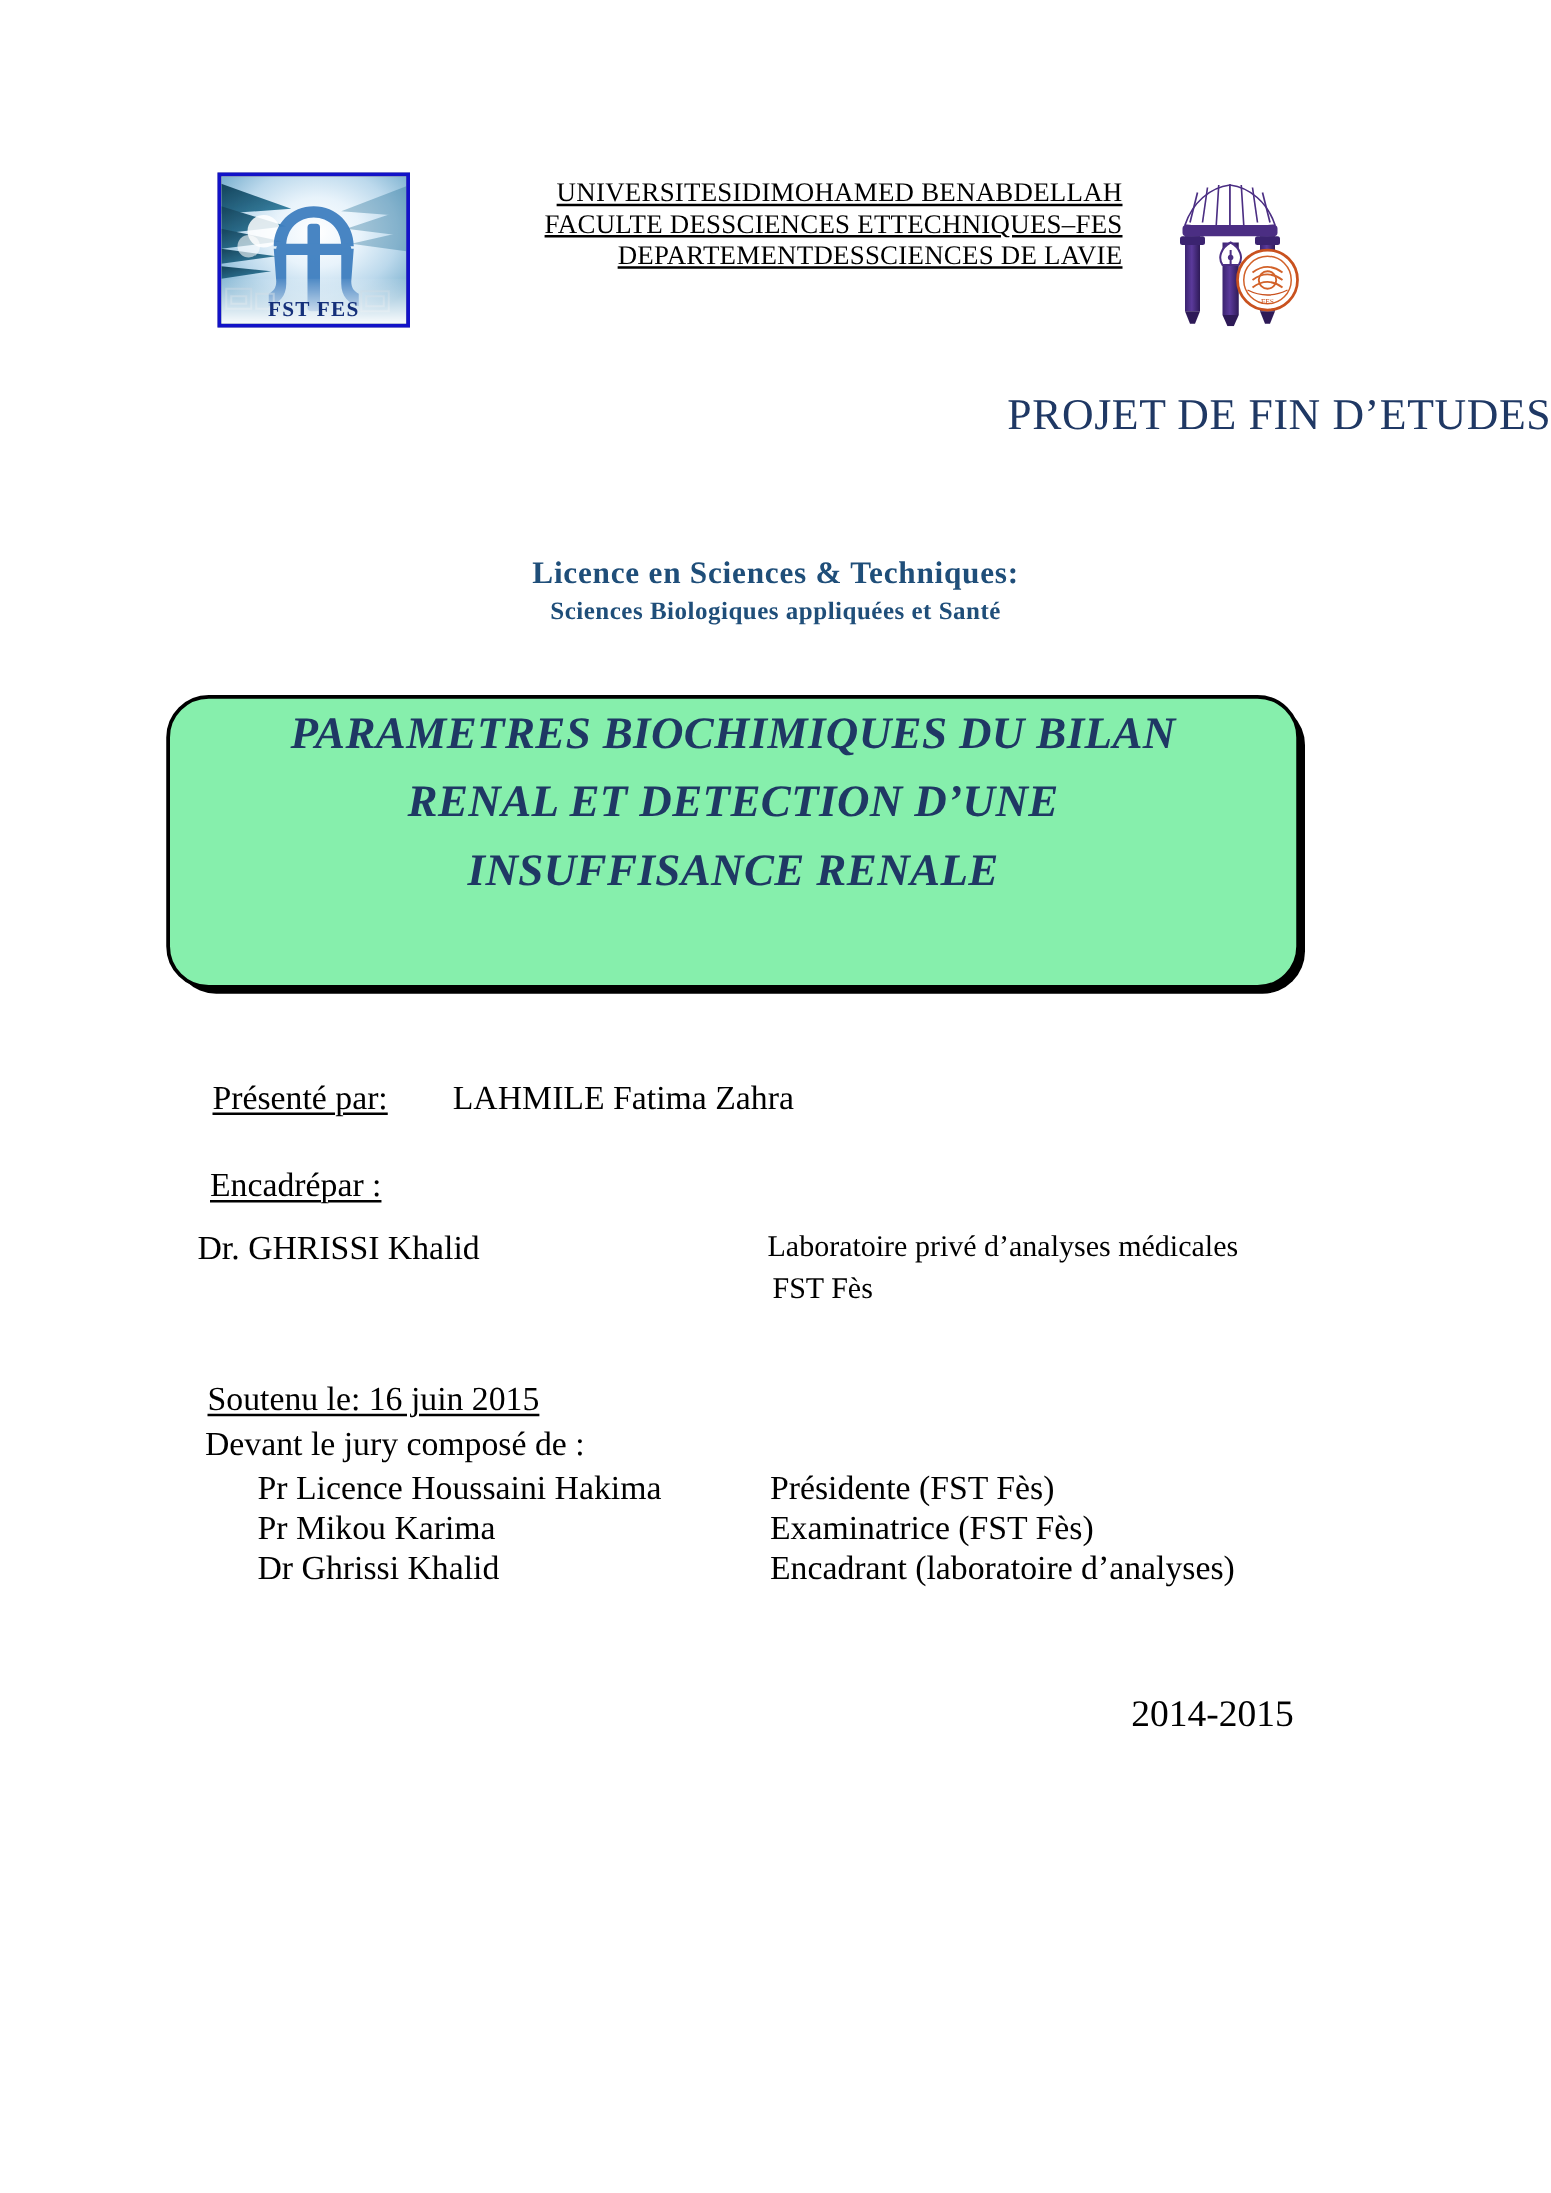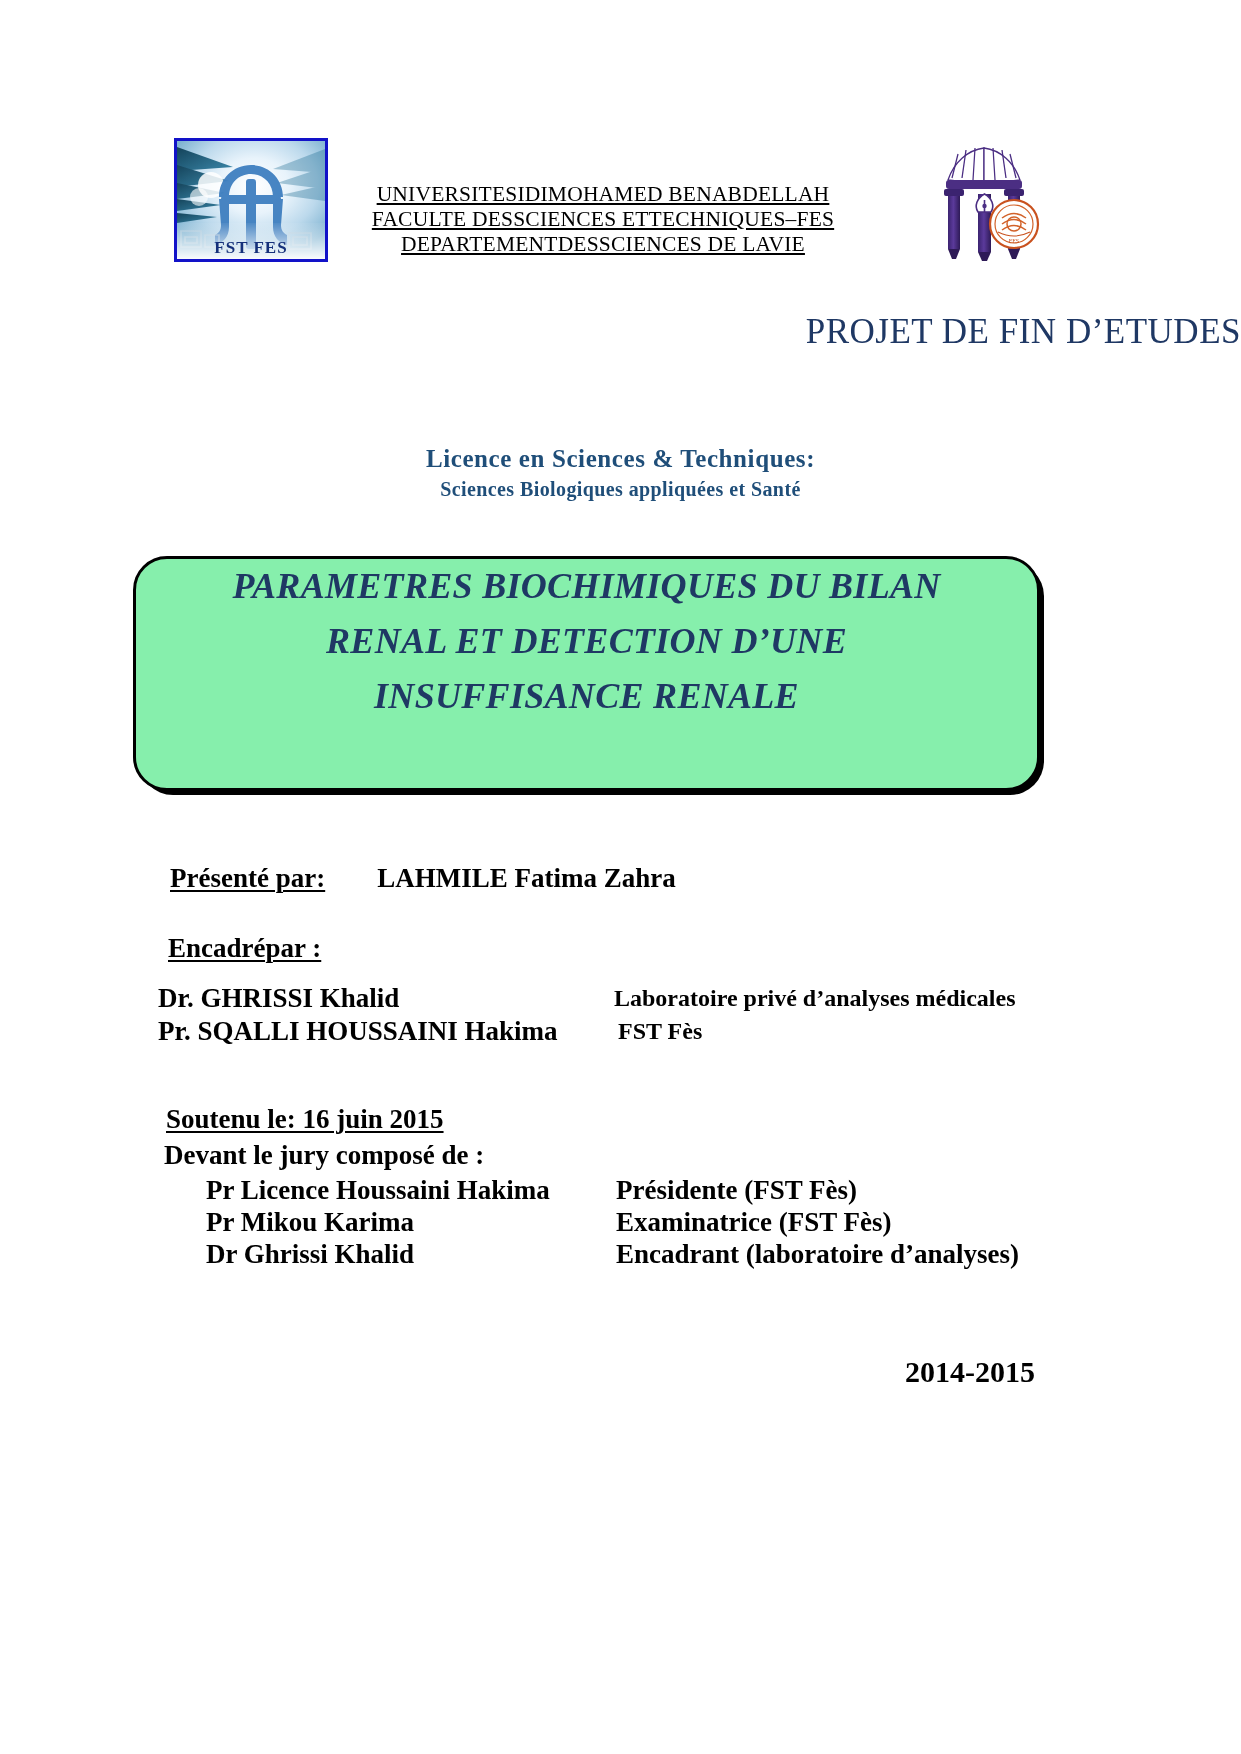--- a/index.html
+++ b/index.html
@@ -66,25 +66,24 @@
     position: absolute;
     left: 918px;
     top: 4px;
     width: 132px;
     height: 125px;
   }
 
   
   .header-text {
     position: absolute;
-    left: 318px;
+    left: 328px;
     top: 10px;
     width: 570px;
-    text-align: center;
-    margin-top: 40px;
+    text-align: right;
   }
   .header-text .hline {
     font-family: "Liberation Serif", "DejaVu Serif", serif;
     font-size: 21.5px;
     line-height: 25px;
     letter-spacing: 0.2px;
     color: #000;
     white-space: nowrap;
   }
   .header-text .hline span {
@@ -173,21 +172,20 @@
 
   
   .body-area {
     position: absolute;
     left: 0;
     top: 0;
     width: 1241px;
     height: 1754px;
     font-family: "Liberation Serif", "DejaVu Serif", serif;
     color: #000;
-    font-weight: bold;
   }
 
   .presente-row {
     position: absolute;
     left: 170px;
     top: 863px;
     font-size: 27px;
     white-space: nowrap;
   }
   .presente-row .label {
@@ -440,21 +438,20 @@
     </div>
 
     <div class="encadre-label">Encadrépar  :</div>
 
     <div class="encadre-list">
       <div class="erow">
         <span class="ename">Dr. GHRISSI Khalid</span>
         <span class="eaff">Laboratoire privé d’analyses médicales</span>
       </div>
       <div class="erow">
-        <span class="ename">Pr. SQALLI HOUSSAINI Hakima</span>
         <span class="eaff">FST Fès</span>
       </div>
     </div>
 
     <div class="soutenu">Soutenu le: 16 juin 2015</div>
 
     <div class="devant">Devant le jury composé de :</div>
 
     <div class="jury">
       <div class="jrow">

